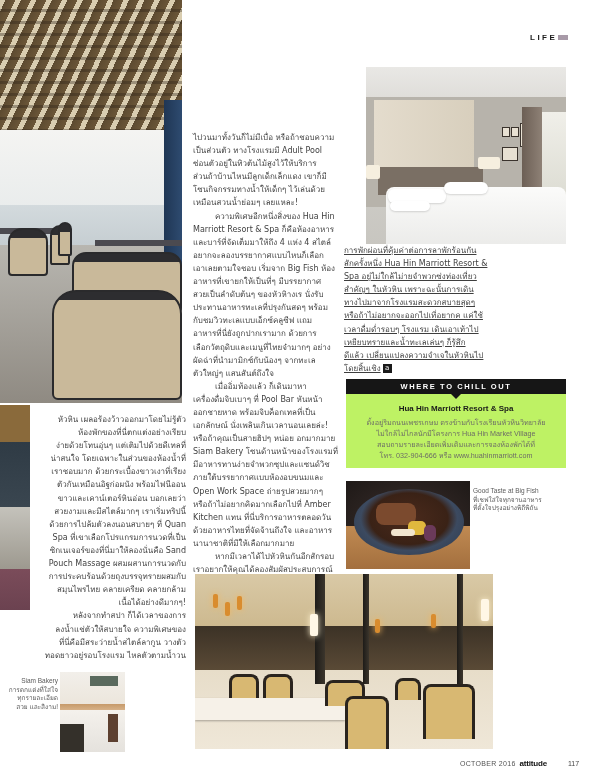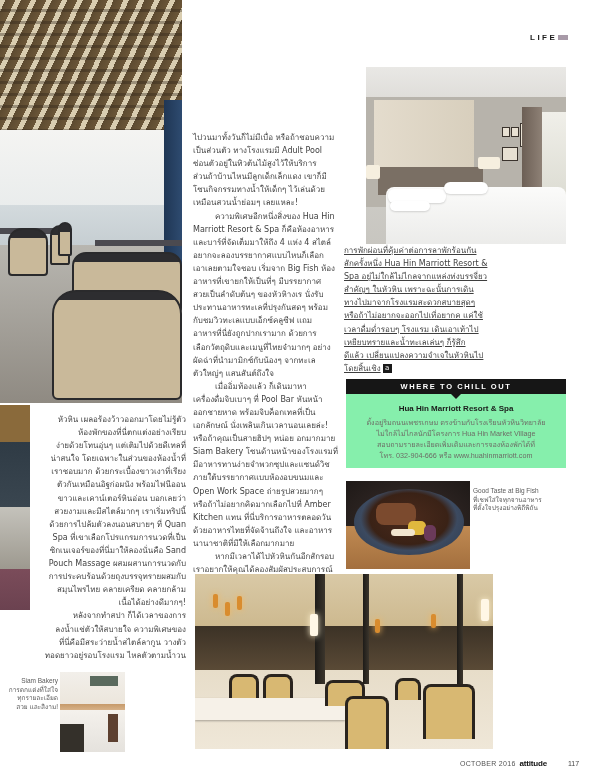--- a/index.html
+++ b/index.html
@@ -115,21 +115,21 @@
   .col-left { left: 32px; top: 413px; width: 154px; text-align: right; }
 
   .end-mark {
     display: inline-block; width: 9px; height: 9px; background: #1a1a1a; color: #fff;
     font-size: 7px; line-height: 9px; text-align: center; vertical-align: middle; margin-left: 2px;
   }
 
   
   .info-box {
     position: absolute; left: 346px; top: 379px; width: 220px; height: 89px;
-    background: #86efac;
+    background: #bef264;
   }
   .info-box .header {
     position: absolute; left: 0; top: 0; width: 220px; height: 15px;
     background: #161616; color: #ffffff;
     font-family: "Liberation Sans", sans-serif; font-weight: bold;
     font-size: 7.5px; letter-spacing: 1.6px; text-align: center; line-height: 15px;
   }
   .info-box .header::after {
     content: ""; position: absolute; left: 105px; bottom: -5px;
     border-left: 5px solid transparent; border-right: 5px solid transparent; border-top: 5px solid #161616;
@@ -238,21 +238,21 @@
   <p>Kitchen แทน ที่นี่บริการอาหารตลอดวัน</p>
   <p>ด้วยอาหารไทยที่จัดจ้านถึงใจ และอาหาร</p>
   <p>นานาชาติที่มีให้เลือกมากมาย</p>
   <p class="indent">หากมีเวลาได้ไปหัวหินกันอีกสักรอบ</p>
   <p>เราอยากให้คุณได้ลองสัมผัสประสบการณ์</p>
 </div>
 
 <div class="body-text col-right">
   <p>การพักผ่อนที่คุ้มค่าต่อการลาพักร้อนกัน</p>
   <p>สักครั้งหนึ่ง Hua Hin Marriott Resort &amp;</p>
-  <p>Spa อยู่ไม่ใกล้ไม่ไกลจากแหล่งท่งบรรจี่ยว</p>
+  <p>Spa อยู่ไม่ใกล้ไม่ายจำพวกซ่งท่องเที่ยว</p>
   <p>สำคัญๆ ในหัวหิน เพราะฉะนั้นการเดิน</p>
   <p>ทางไปมาจากโรงแรมสะดวกสบายสุดๆ</p>
   <p>หรือถ้าไม่อยากจะออกไปเที่อยากค แค่ใช้</p>
   <p>เวลาดื่มด่ำรอบๆ โรงแรม เดินเอาเท้าไป</p>
   <p>เหยียบทรายและน้ำทะเลเล่นๆ ก็รู้สึก</p>
   <p>ดีแล้ว เปลี่ยนแปลงความจำเจในหัวหินไป</p>
   <p><span>โดยสิ้นเชิง</span><span class="end-mark">a</span></p>
 </div>
 
 <div class="info-box">

